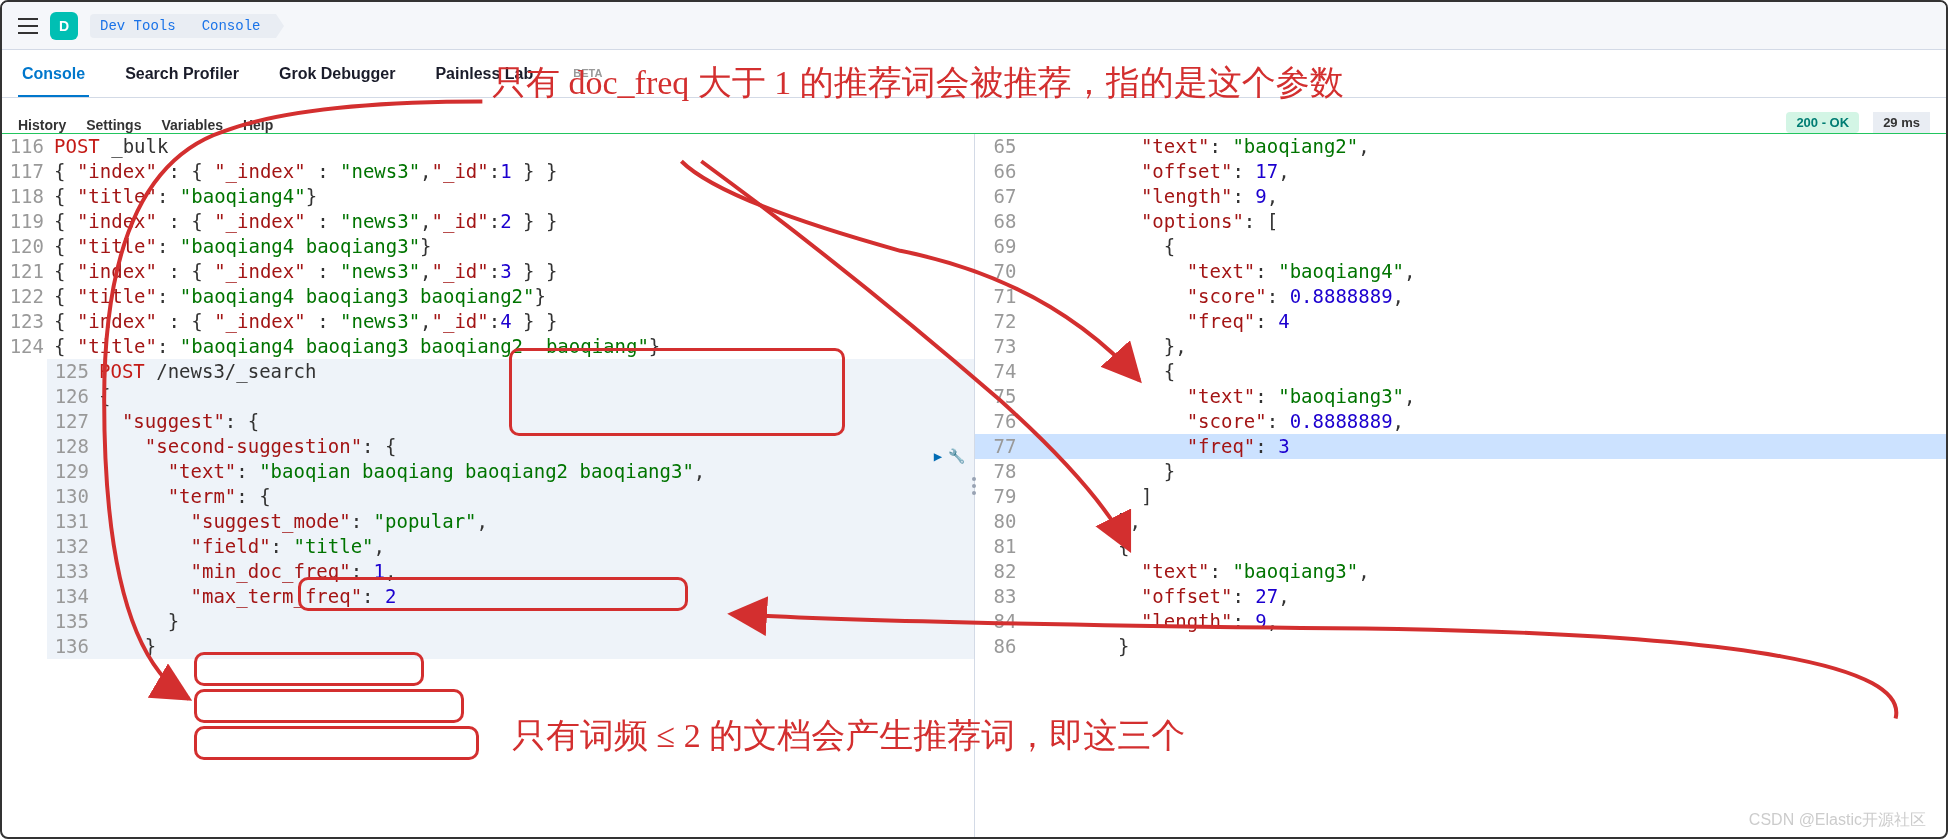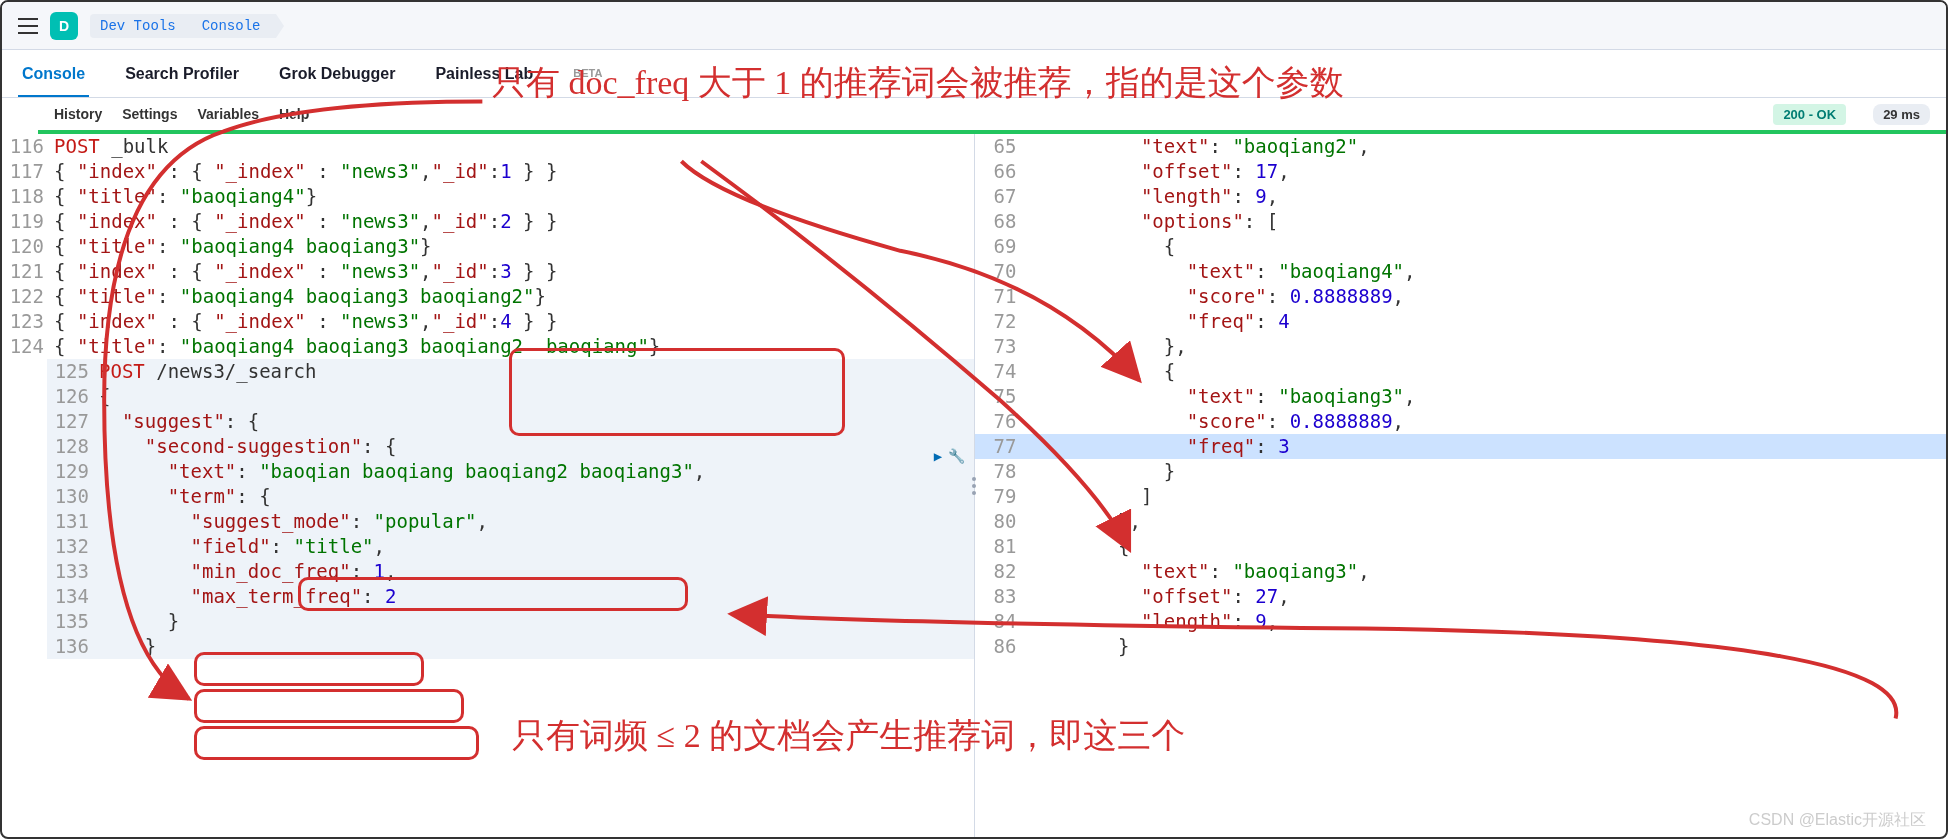--- a/index.html
+++ b/index.html
@@ -8,25 +8,25 @@
 .hamburger { width: 20px; height: 16px; display: flex; flex-direction: column; justify-content: space-between; cursor: pointer; }
 .hamburger span { height: 2px; background: #333; }
 .logo { width: 28px; height: 28px; background: #00bfb3; border-radius: 6px; color: #fff; font-weight: bold; display: flex; align-items: center; justify-content: center; font-size: 14px; }
 .breadcrumb { display: flex; align-items: center; gap: 0; }
 .bc-item { padding: 4px 16px 4px 10px; background: #e9edf3; color: #1a73e8; font-size: 14px; position: relative; cursor: pointer; font-family: Liberation Mono, monospace; }
 .bc-item:first-child { border-radius: 4px 0 0 4px; }
 .bc-item::after { content: ""; position: absolute; right: -8px; top: 0; border-left: 8px solid #e9edf3; border-top: 12px solid transparent; border-bottom: 12px solid transparent; z-index: 1; }
 .tabs { display: flex; height: 48px; border-bottom: 1px solid #d3dae6; padding: 0 16px; gap: 32px; align-items: flex-end; }
 .tab { padding: 12px 4px; font-size: 16px; font-weight: 600; color: #1a1c2a; cursor: pointer; border-bottom: 2px solid transparent; }
 .tab.active { color: #0077cc; border-bottom-color: #0077cc; }
-.subbar { display: flex; align-items: center; height: 36px; padding: 0 16px; gap: 20px; font-size: 14px; font-weight: 700; color: #333; border-bottom: 4px solid #22c55e; margin-left: 36px; }
+.subbar { display: flex; align-items: flex-end; height: 36px; padding: 0 16px; gap: 20px; font-size: 14px; font-weight: 700; color: #333; border-bottom: 1px solid #22c55e; }
 .subbar-item { cursor: pointer; }
-.subbar-right { margin-left: auto; display: flex; gap: 27px; align-items: center; }
+.subbar-right { margin-left: auto; display: flex; gap: 14px; align-items: center; }
 .status-badge { background: #d3f5e5; color: #017d73; padding: 3px 10px; border-radius: 4px; font-size: 13px; font-weight: 600; }
-.time-badge { background: #e9edf3; color: #333; padding: 3px 10px; border-radius: 8px; font-size: 13px; font-weight: 600; }
+.time-badge { background: #e9edf3; color: #333; padding: 3px 10px; border-radius: 0; font-size: 13px; font-weight: 600; }
 .editor-container { display: flex; height: calc(100% - 132px); position: relative; }
 .pane { flex: 1; overflow: hidden; font-family: "SF Mono", Menlo, Consolas, monospace; font-size: 19px; line-height: 25px; position: relative; }
 .pane-left { border-right: 1px solid #d3dae6; }
 .gutter { width: 52px; text-align: right; color: #999; padding-right: 10px; user-select: none; display: inline-block; }
 .code-line { white-space: pre; display: flex; }
 .code-content { flex: 1; }
 .kw { color: #c41a16; }
 .str { color: #007400; }
 .num { color: #1c00cf; }
 .prop { color: #a31515; }

